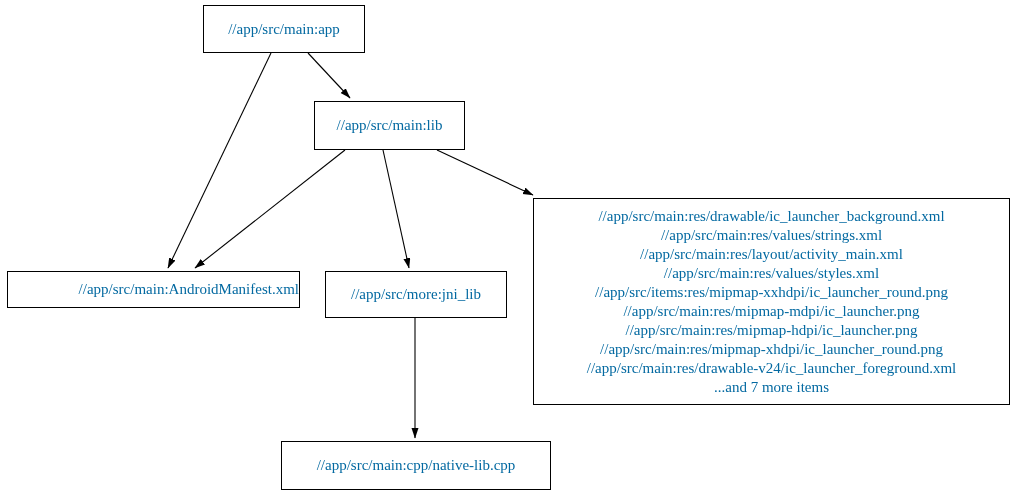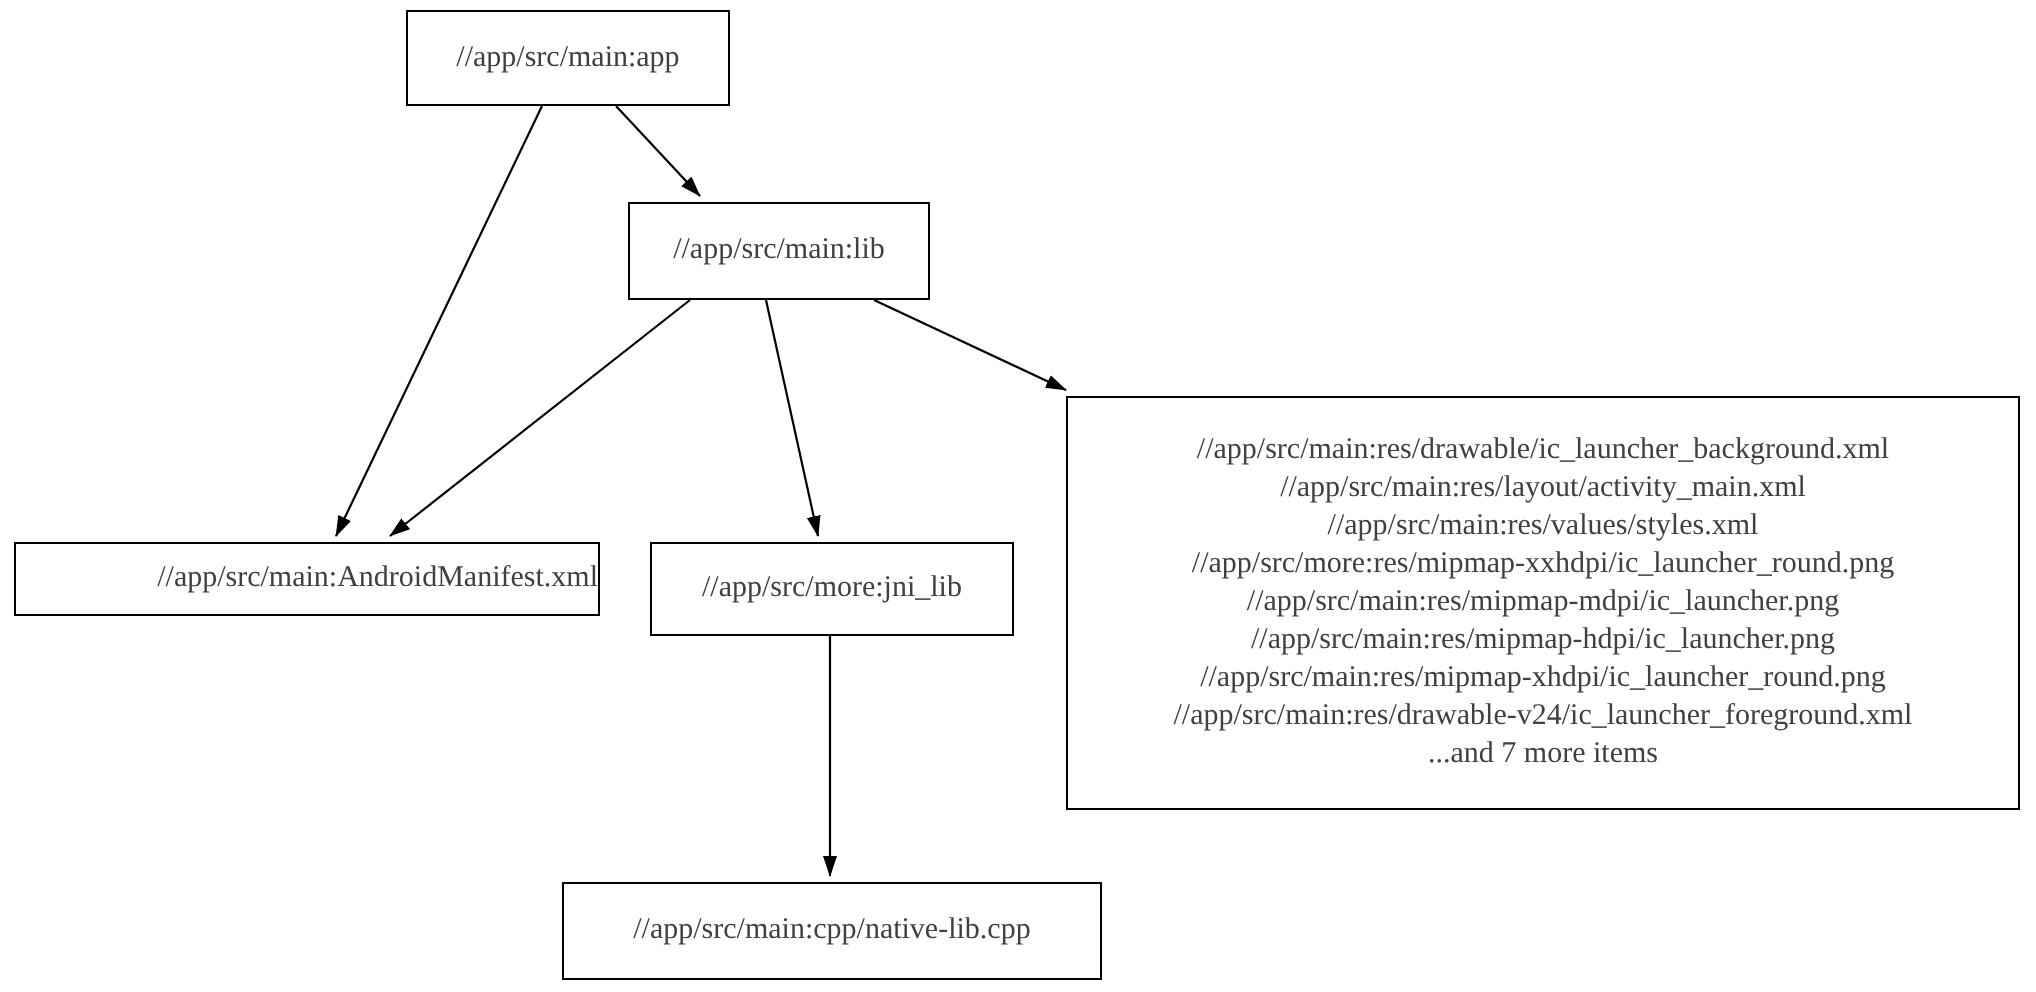--- a/index.html
+++ b/index.html
@@ -3,21 +3,21 @@
 <meta charset="utf-8">
 <style>
   html, body { margin: 0; padding: 0; }
   body { background: #ffffff; }
   .canvas {
     position: relative;
     width: 1018px;
     height: 496px;
     background: #ffffff;
     font-family: "Liberation Serif", "DejaVu Serif", serif;
-    color: #404040;
+    color: #0369a1;
     overflow: hidden;
   }
   .edges {
     position: absolute;
     left: 0; top: 0;
     width: 1018px; height: 496px;
   }
   .edges line { stroke: #000000; stroke-width: 1.1; }
   .node {
     position: absolute;
@@ -70,23 +70,24 @@
   <div class="node node-manifest">
     <span>//app/src/main:AndroidManifest.xml</span>
   </div>
 
   <div class="node node-jni">
     <span>//app/src/more:jni_lib</span>
   </div>
 
   <div class="node node-res">
     <span>//app/src/main:res/drawable/ic_launcher_background.xml</span>
+    <span>//app/src/main:res/values/strings.xml</span>
     <span>//app/src/main:res/layout/activity_main.xml</span>
     <span>//app/src/main:res/values/styles.xml</span>
-    <span>//app/src/more:res/mipmap-xxhdpi/ic_launcher_round.png</span>
+    <span>//app/src/items:res/mipmap-xxhdpi/ic_launcher_round.png</span>
     <span>//app/src/main:res/mipmap-mdpi/ic_launcher.png</span>
     <span>//app/src/main:res/mipmap-hdpi/ic_launcher.png</span>
     <span>//app/src/main:res/mipmap-xhdpi/ic_launcher_round.png</span>
     <span>//app/src/main:res/drawable-v24/ic_launcher_foreground.xml</span>
     <span>...and 7 more items</span>
   </div>
 
   <div class="node node-cpp">
     <span>//app/src/main:cpp/native-lib.cpp</span>
   </div>

